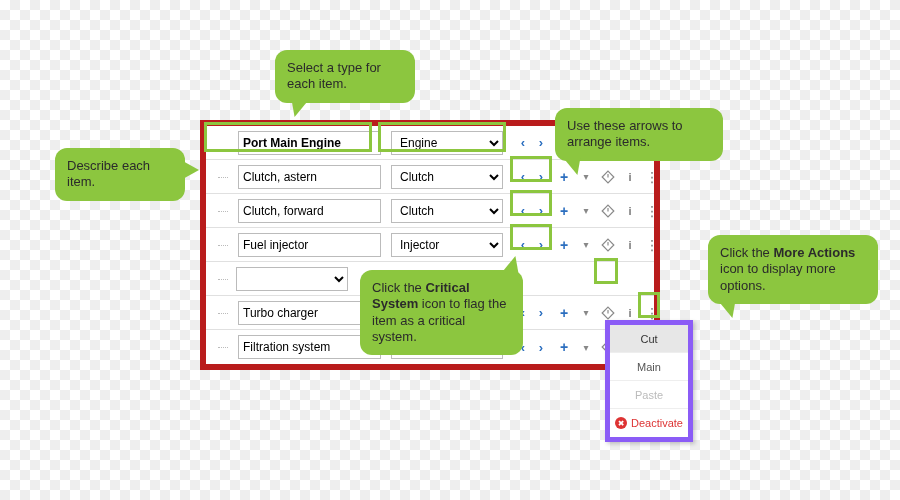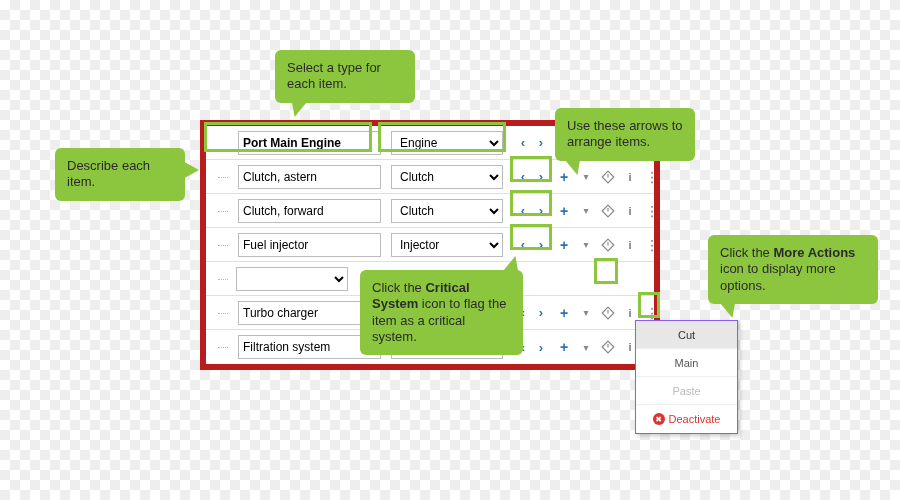--- a/index.html
+++ b/index.html
@@ -112,42 +112,42 @@
 
   
   .callout {
     position: absolute;
     background: #8cc63f;
     color: #2b2b2b;
     padding: 10px 12px;
     font-size: 13px;
     line-height: 1.25;
     z-index: 10;
-    border-radius: 6px;
+    border-radius: 12px;
     max-width: 200px;
   }
   .callout b { font-weight: bold; }
   .tail {
     position:absolute;
     width:0;height:0;
   }
   
   .tail.dl { border-top:18px solid #8cc63f; border-left:18px solid transparent; bottom:-14px; right:18px; transform:skewX(-10deg);}
   .tail.dr { border-top:18px solid #8cc63f; border-right:18px solid transparent; bottom:-14px; left:18px; transform:skewX(10deg);}
   .tail.r  { border-left:18px solid #8cc63f; border-top:10px solid transparent; border-bottom:10px solid transparent; right:-14px; top:12px;}
   .tail.ul { border-bottom:18px solid #8cc63f; border-left:18px solid transparent; top:-14px; right:24px; transform:skewX(10deg);}
 
   
   .context-menu {
     position:absolute;
-    left:635px;
+    left:605px;
     top:320px;
-    width:103px;
+    width:88px;
     background:#fff;
-    border:1px solid #8b5cf6;
+    border:5px solid #8b5cf6;
     box-shadow:2px 2px 4px rgba(0,0,0,.2);
     z-index:8;
   }
   .context-menu .item{
     height:28px;
     display:flex;
     align-items:center;
     justify-content:center;
     font-size:11px;
     color:#555;
@@ -344,21 +344,21 @@
 <div class="callout" style="left:55px; top:148px; width:130px;">
   <span>Describe each item.</span>
   <span class="tail r"></span>
 </div>
 
 <div class="callout" style="left:275px; top:50px; width:140px;">
   <span>Select a type for each item.</span>
   <span class="tail dr"></span>
 </div>
 
-<div class="callout" style="left:555px; top:108px; width:140px;">
+<div class="callout" style="left:555px; top:108px; width:168px;">
   <span>Use these arrows to arrange items.</span>
   <span class="tail dl" style="right:auto;left:6px;"></span>
 </div>
 
 <div class="callout" style="left:360px; top:270px; width:163px;">
   <span>Click the </span><b>Critical System</b><span> icon to flag the item as a critical system.</span>
   <span class="tail ul" style="right:6px;"></span>
 </div>
 
 <div class="callout" style="left:680px; top:235px; width:170px;margin-left:28px;">

